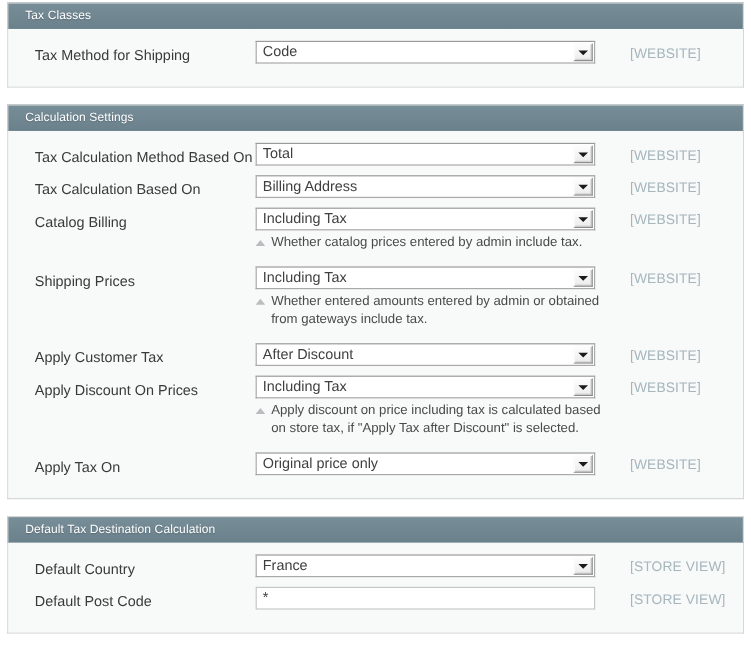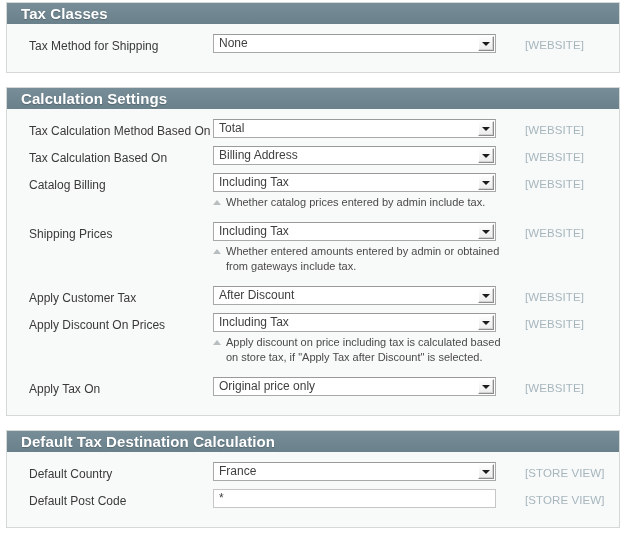--- a/index.html
+++ b/index.html
@@ -32,22 +32,22 @@
   }
   .section:first-child { margin-top: 2px; }
 
   .section-head {
     background: #6e8691;
     background-image: linear-gradient(to bottom, #778d98 0%, #6a818c 100%);
     height: 21px;
     line-height: 21px;
     padding: 0 0 0 14px;
     color: #ffffff;
-    font-weight: bold;
-    font-size: 15px;
+    font-weight: normal;
+    font-size: 10px;
     letter-spacing: .1px;
     text-shadow: 0 1px 1px rgba(0,0,0,.22);
     border: 1px solid #d6d8d8;
     border-bottom: none;
     margin: 0 -1px 0 -1px;
     box-sizing: content-box;
     position: relative;
   }
 
   .section-body {
@@ -168,21 +168,21 @@
 <body>
 
 <div class="page">
   <div id="sections-root">
       <div class="section">
         <div class="section-head">Tax Classes</div>
         <div class="section-body">
           <div class="row">
             <div class="row-label">Tax Method for Shipping</div>
             <div class="row-field">
-              <div class="select"><span>None</span><span class="arrow-btn"></span></div>
+              <div class="select"><span>Code</span><span class="arrow-btn"></span></div>
               <div class="spacer-6"></div>
             </div>
             <div class="row-scope">[WEBSITE]</div>
           </div>
         </div>
       </div>
       <div class="section">
         <div class="section-head">Calculation Settings</div>
         <div class="section-body">
           <div class="row">

